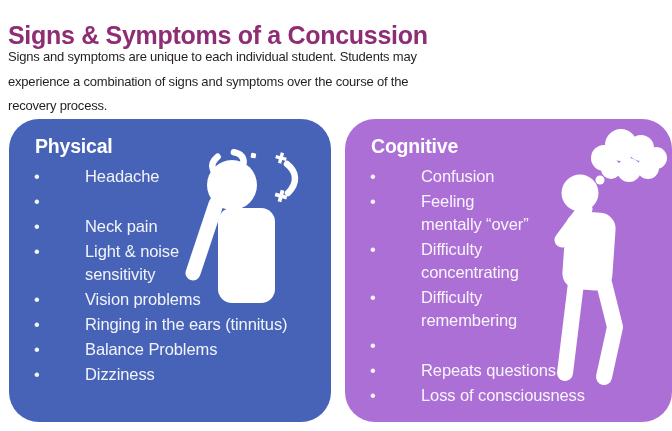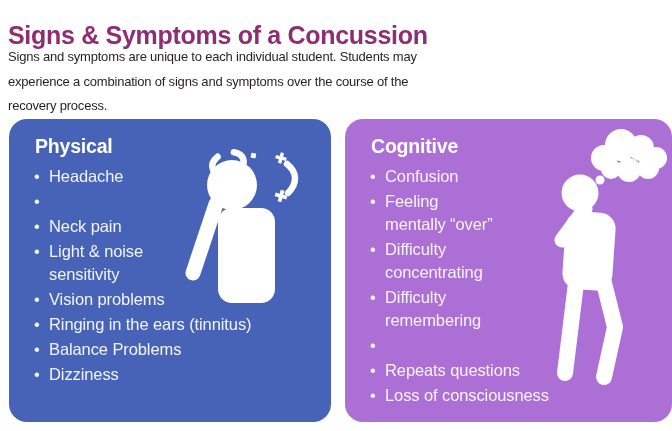--- a/index.html
+++ b/index.html
@@ -14,35 +14,35 @@
     font-size:25px;font-weight:bold;letter-spacing:-0.3px;
     color:var(--title-color,#8e2d73);
   }
   .intro{
     position:absolute;left:8px;top:32px;width:660px;
     font-size:13px;line-height:24.5px;letter-spacing:-0.2px;
     color:var(--text-color,#231f20);
     white-space:pre-line;
   }
   .panel{
-    position:absolute;top:119px;height:303px;border-radius:18px;color:#ffffff;
+    position:absolute;top:119px;height:303px;border-radius:30px;color:#ffffff;
   }
   .panel--physical{left:9px;width:322px;background:var(--physical-bg,#4763b7);}
   .panel--cognitive{left:345px;width:327px;background:var(--cognitive-bg,#ac6fd6);}
   .panel__header{
     margin:16px 0 7px 26px;font-size:19.5px;font-weight:bold;letter-spacing:-0.2px;
   }
   .panel__list{list-style:none;margin:0;padding:0 0 0 25px;position:relative;z-index:2;}
   .panel__list li{
     display:flex;align-items:flex-start;
     font-size:16.5px;line-height:23px;margin-bottom:2px;
     color:rgba(255,255,255,0.93);letter-spacing:-0.1px;
   }
   .panel__list .dot{width:15px;flex:none;}
-  .panel__list .txt{white-space:pre-line;}
+  .panel__list .txt{white-space:pre-line;margin-left:36px;}
   .icon{position:absolute;z-index:1;}
   .icon--physical{left:176px;top:26px;width:125px;height:160px;}
   .icon--cognitive{left:207px;top:8px;width:116px;height:262px;}
 </style>
 </head>
 <body>
 
 <h1 class="title">Signs &amp; Symptoms of a Concussion</h1>
 <p class="intro">Signs and symptoms are unique to each individual student. Students may
 experience a combination of signs and symptoms over the course of the

